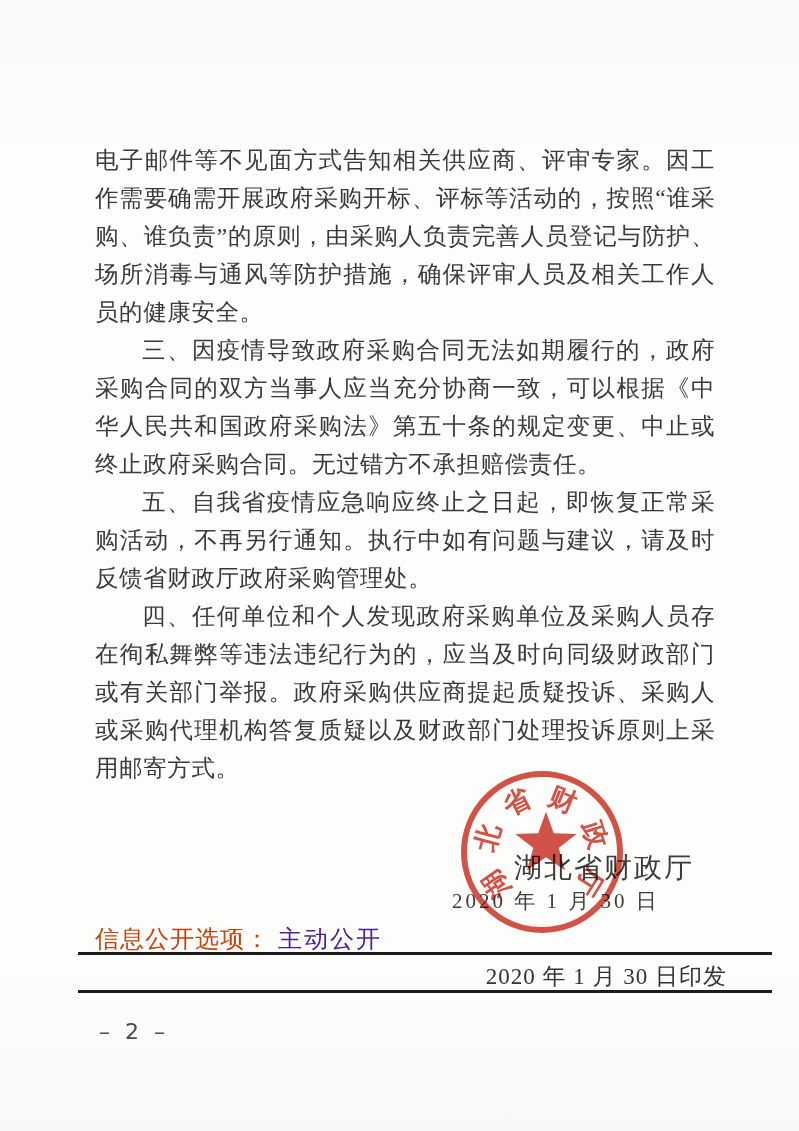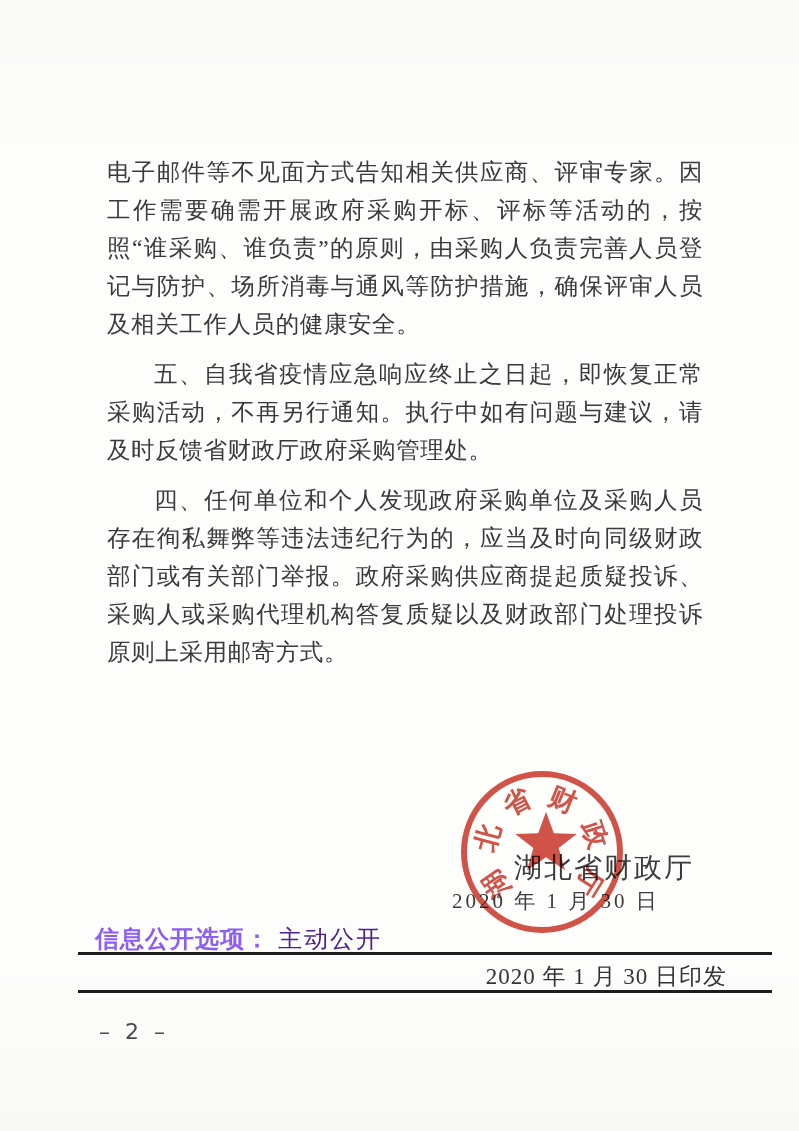--- a/index.html
+++ b/index.html
@@ -15,21 +15,21 @@
   
   .page::before{
     content:"";position:absolute;inset:0;pointer-events:none;
     background:linear-gradient(180deg, rgba(0,0,0,0.015), rgba(0,0,0,0) 15%, rgba(0,0,0,0) 85%, rgba(0,0,0,0.02));
   }
   .body-text{
     position:absolute;left:95px;top:141px;width:620px;
     font-size:23.5px;line-height:38px;letter-spacing:0.6px;
     text-align:justify;text-justify:inter-ideograph;
   }
-  .body-text p{margin:12px;text-indent:2em;}
+  .body-text p{margin:0;text-indent:2em;}
   .body-text p.continuation{text-indent:0;}
   .contact{
     position:absolute;left:146px;top:707px;
     font-size:24px;line-height:40px;letter-spacing:0.5px;white-space:nowrap;
   }
   .sig-org{
     position:absolute;left:470px;top:849px;
     font-size:28px;letter-spacing:2px;white-space:nowrap;color:#3c3c3c;margin-left:44px;
   }
   .sig-date{
@@ -39,21 +39,21 @@
   .seal{
     position:absolute;left:450px;top:760px;width:184px;height:184px;
     mix-blend-mode:multiply;opacity:0.88;filter:blur(0.4px);
   }
   .footer-disclosure{
     position:absolute;left:95px;top:923px;
     font-size:24px;white-space:nowrap;
   }
   .footer-disclosure .label{
     font-family:"Liberation Sans","DejaVu Sans",sans-serif;
-    font-weight:bold;color:#8b5cf6;letter-spacing:1px;
+    font-weight:normal;color:#c2410c;letter-spacing:1px;
   }
   .footer-disclosure .value{margin-left:8px;letter-spacing:2px;color:#4c1d95;}
   .rule{position:absolute;left:78px;width:694px;background:#1c1c1c;}
   .rule-1{top:952px;height:3px;}
   .rule-2{top:990px;height:3px;}
   .footer-issuer{
     position:absolute;left:120px;top:961px;
     font-size:23px;letter-spacing:2px;white-space:nowrap;color:#333;
   }
   .footer-printdate{
@@ -70,20 +70,21 @@
     font-weight:bold;
   }
 </style>
 </head>
 <body>
 
 <div class="page">
 
   <div class="body-text">
     <p class="continuation">电子邮件等不见面方式告知相关供应商、评审专家。因工作需要确需开展政府采购开标、评标等活动的，按照“谁采购、谁负责”的原则，由采购人负责完善人员登记与防护、场所消毒与通风等防护措施，确保评审人员及相关工作人员的健康安全。</p>
+    <p>三、因疫情导致政府采购合同无法如期履行的，政府采购合同的双方当事人应当充分协商一致，可以根据《中华人民共和国政府采购法》第五十条的规定变更、中止或终止政府采购合同。无过错方不承担赔偿责任。</p>
     <p>五、自我省疫情应急响应终止之日起，即恢复正常采购活动，不再另行通知。执行中如有问题与建议，请及时反馈省财政厅政府采购管理处。</p>
     <p>四、任何单位和个人发现政府采购单位及采购人员存在徇私舞弊等违法违纪行为的，应当及时向同级财政部门或有关部门举报。政府采购供应商提起质疑投诉、采购人或采购代理机构答复质疑以及财政部门处理投诉原则上采用邮寄方式。</p>
   </div>
 
   <div class="contact">
   </div>
 
   <div class="sig-org">湖北省财政厅</div>
   <div class="sig-date">2020 年 1 月 30 日</div>
 

